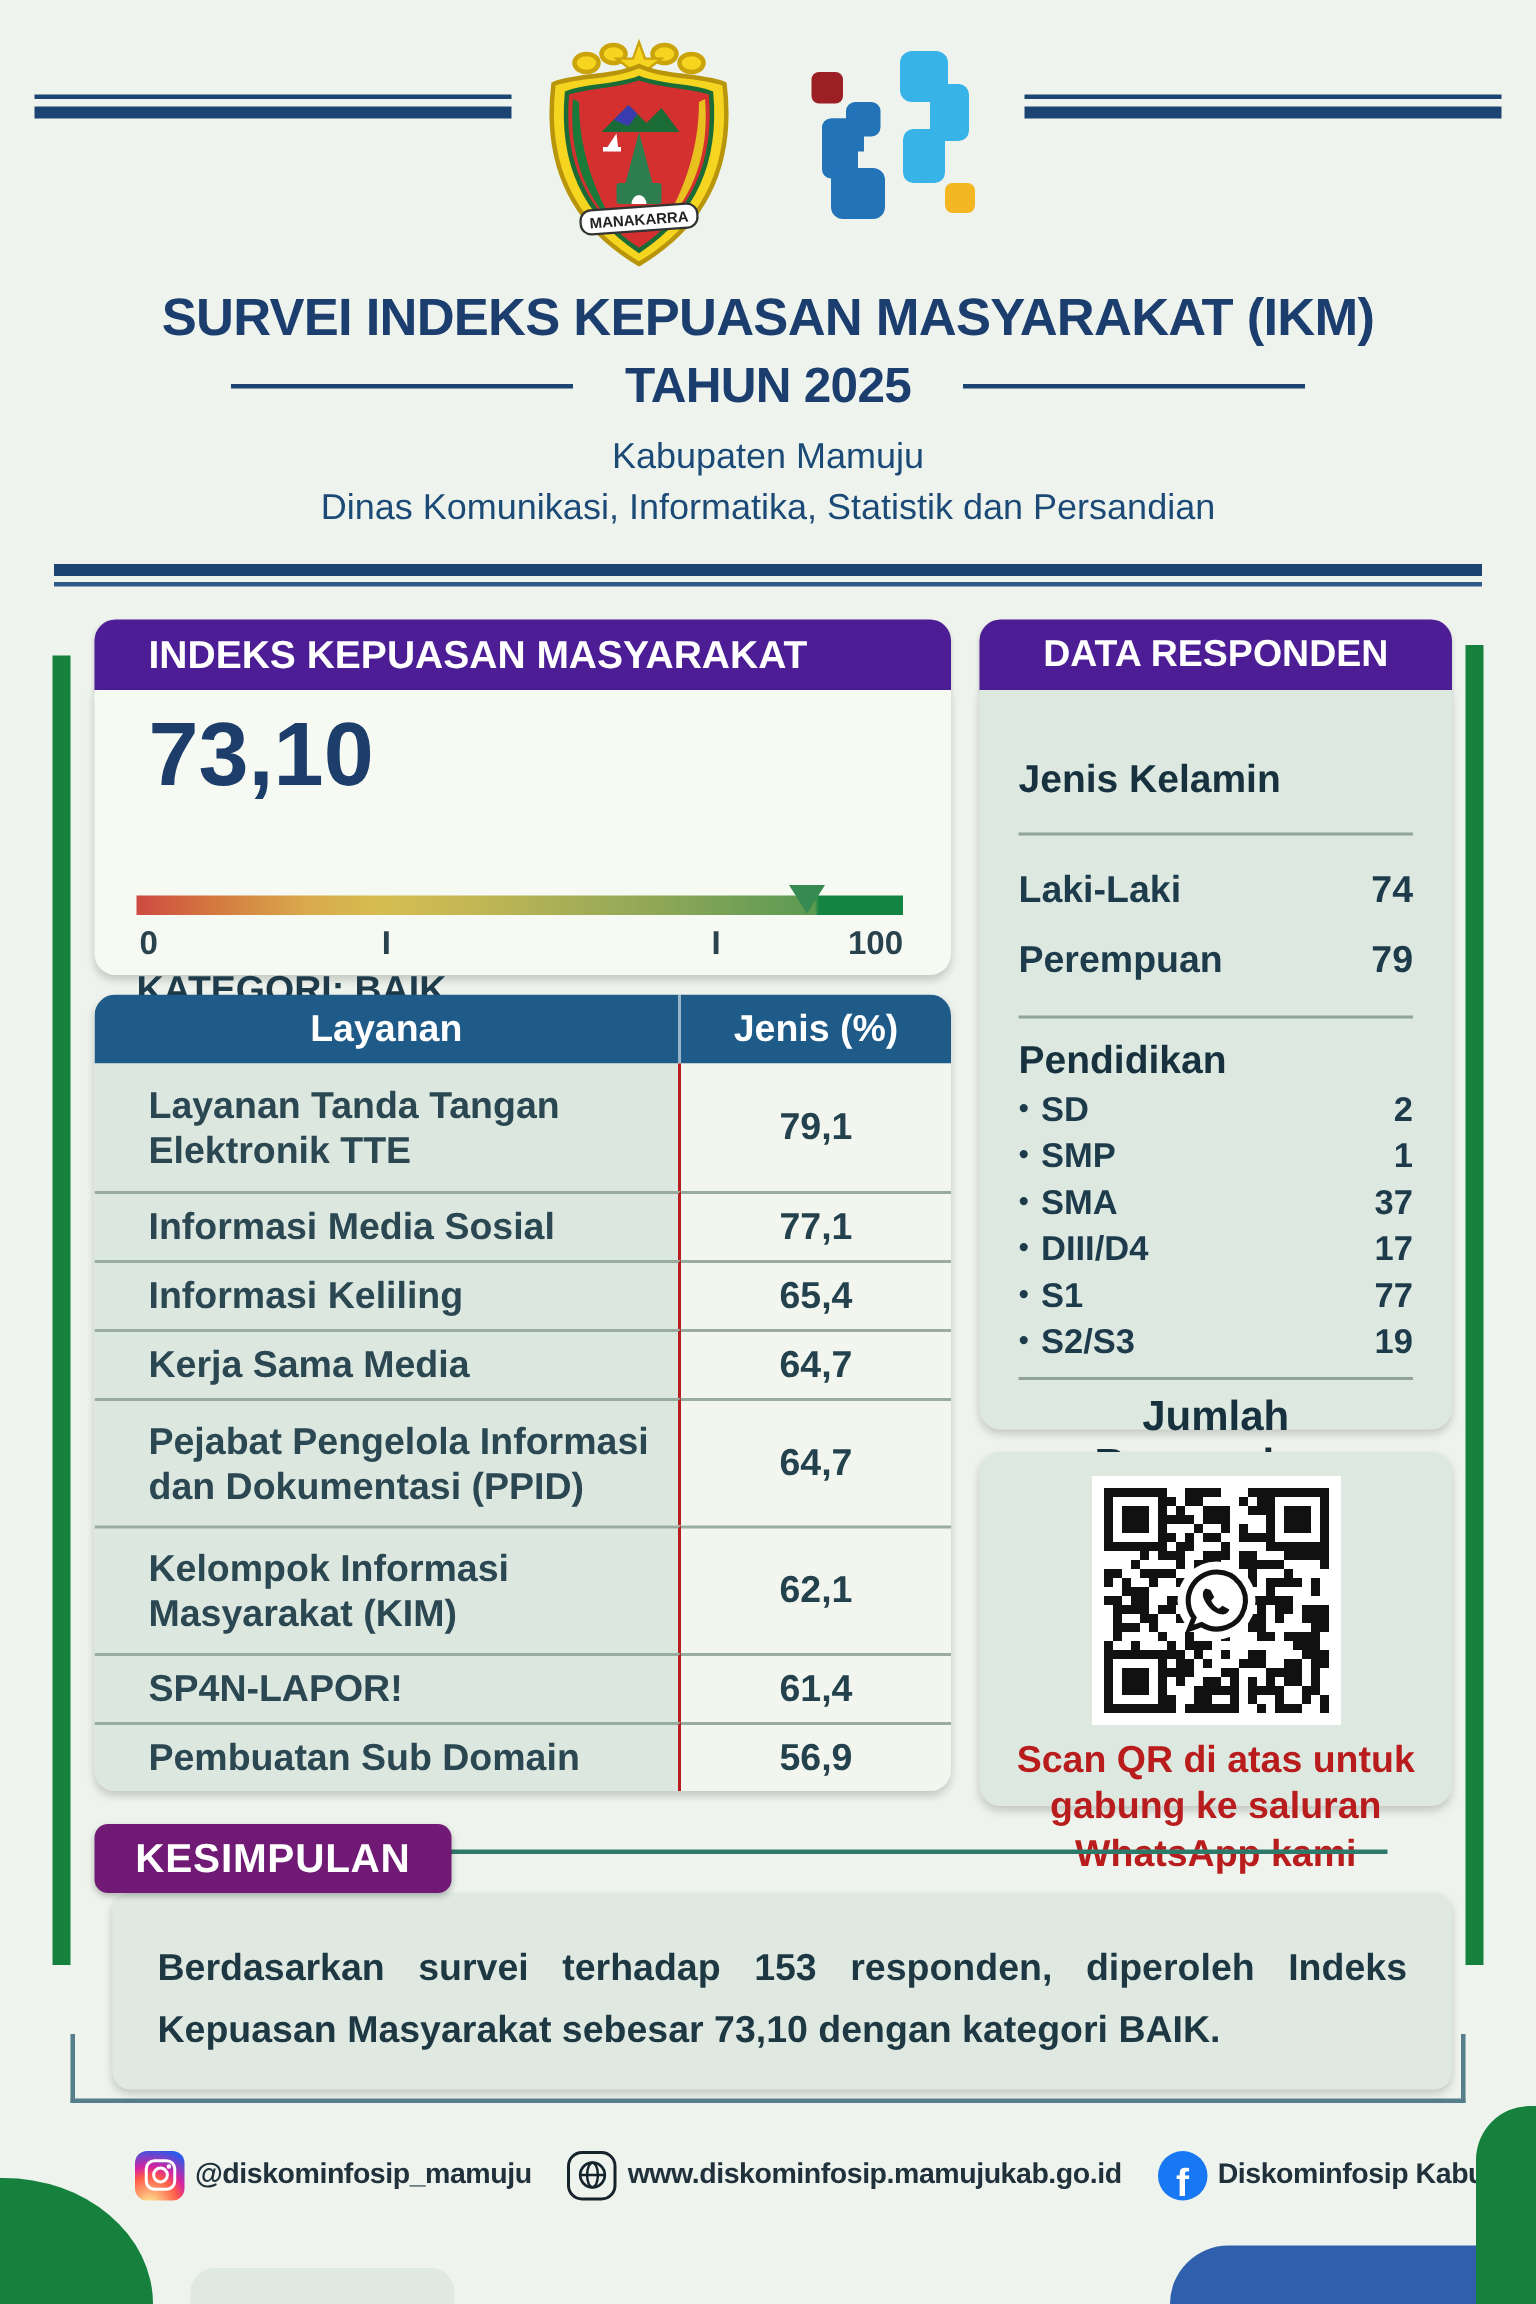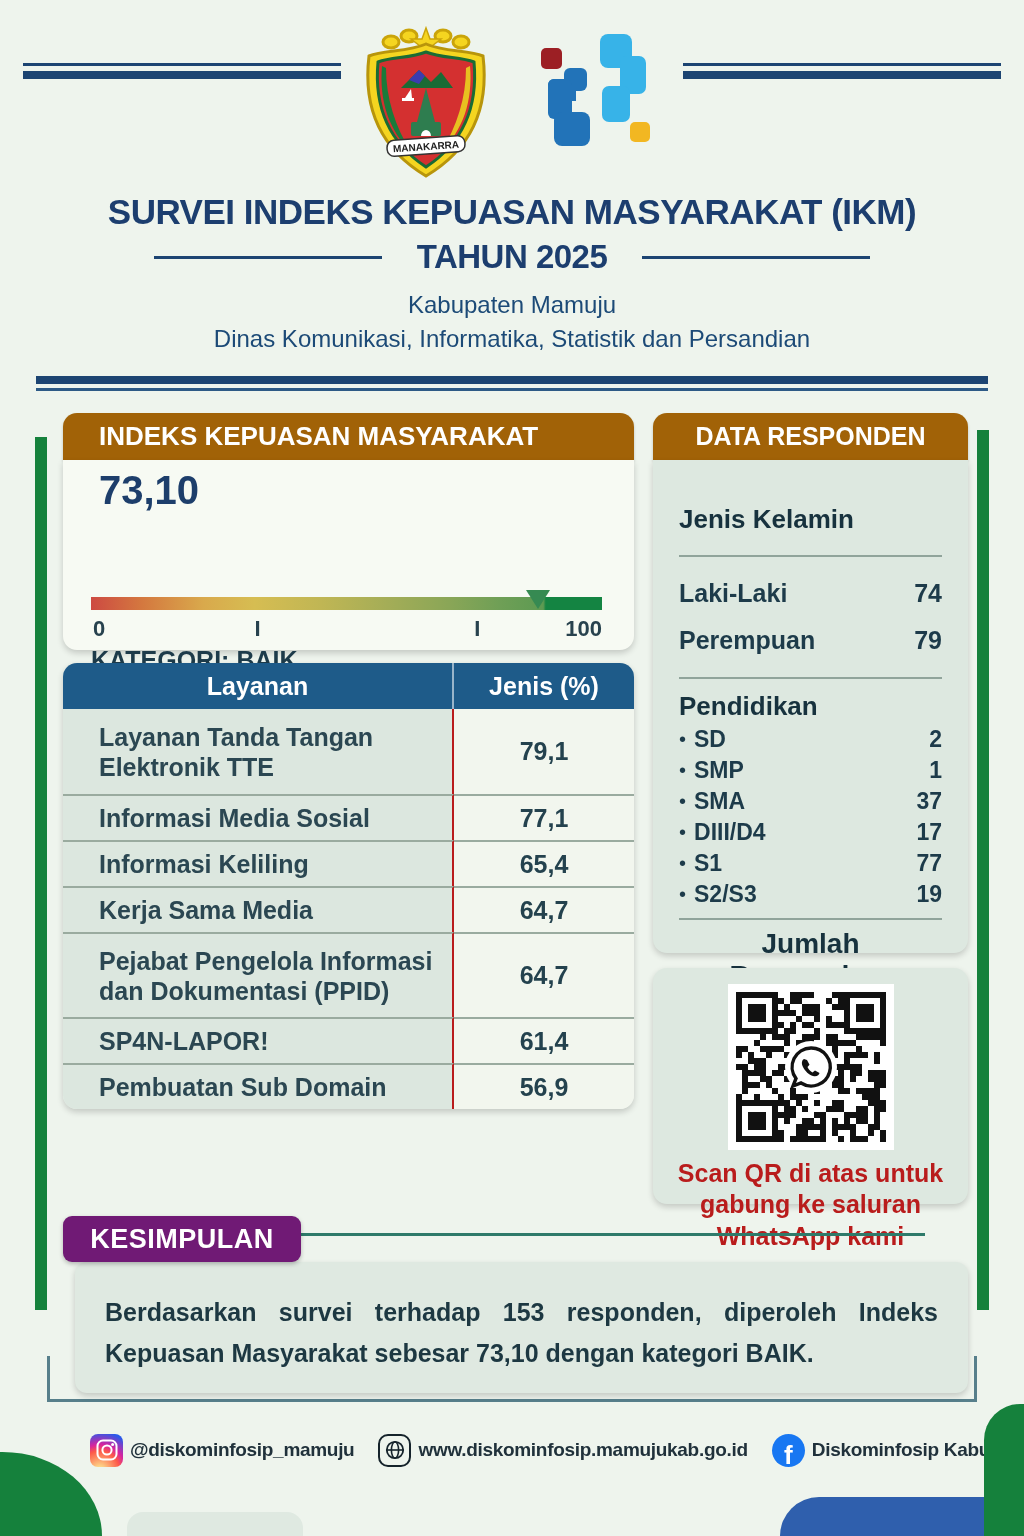--- a/index.html
+++ b/index.html
@@ -27,31 +27,31 @@
     position:absolute;left:0;top:288px;width:100%;text-align:center;
     font-size:24px;font-weight:500;color:#1c4a77;line-height:1.4;
   }
   
   .divider-thick{position:absolute;left:36px;top:376px;width:952px;height:8px;background:#1c4472;}
   .divider-thin{position:absolute;left:36px;top:388px;width:952px;height:3px;background:#2d5a86;}
   
   .vbar{position:absolute;width:12px;background:#15813c;}
   
   .card-head{
-    background:#a16207;color:#fff;font-weight:700;
+    background:#4c1d95;color:#fff;font-weight:700;
     border-radius:14px 14px 0 0;display:flex;align-items:center;
     box-shadow:0 2px 3px rgba(0,0,0,.2);
   }
   .ikm-card{position:absolute;left:63px;top:413px;width:571px;}
   .ikm-card .card-head{height:47px;font-size:26px;padding-left:36px;}
   .ikm-body{
     background:#f7faf3;border-radius:0 0 14px 14px;height:190px;position:relative;
     box-shadow:0 3px 6px rgba(0,0,0,.18);
   }
-  .score{position:absolute;left:36px;top:8px;font-size:40px;font-weight:900;color:#1d3e6b;letter-spacing:0px;}
+  .score{position:absolute;left:36px;top:8px;font-size:60px;font-weight:900;color:#1d3e6b;letter-spacing:0px;}
   .gaugewrap{position:absolute;left:28px;right:32px;top:137px;height:13px;
     background:linear-gradient(90deg,#cd4a42 0%,#d4783f 10%,#d9a94c 22%,#d6bd52 32%,#c0b654 45%,#a4ad57 58%,#8aa657 70%,#6f9f56 80%,#5d9a52 88.5%,#148442 89%,#148442 100%);
   }
   .gauge-marker{
     position:absolute;top:-7px;width:0;height:0;transform:translateX(-50%);
     border-left:12px solid transparent;border-right:12px solid transparent;
     border-top:19px solid #368a52;
   }
   .tickrow{position:absolute;left:28px;right:32px;top:156px;height:28px;font-size:22px;font-weight:600;color:#28424e;}
   .tickrow .t0{position:absolute;left:2px;}
@@ -267,20 +267,24 @@
           <div class="c1">Informasi Keliling</div>
           <div class="c2">65,4</div>
         </div>
         <div class="svc-row h1">
           <div class="c1">Kerja Sama Media</div>
           <div class="c2">64,7</div>
         </div>
         <div class="svc-row h2">
           <div class="c1">Pejabat Pengelola Informasi dan Dokumentasi (PPID)</div>
           <div class="c2">64,7</div>
+        </div>
+        <div class="svc-row h2">
+          <div class="c1">Kelompok Informasi Masyarakat (KIM)</div>
+          <div class="c2">62,1</div>
         </div>
         <div class="svc-row h1">
           <div class="c1">SP4N-LAPOR!</div>
           <div class="c2">61,4</div>
         </div>
         <div class="svc-row h1">
           <div class="c1">Pembuatan Sub Domain</div>
           <div class="c2">56,9</div>
         </div>
       </div>

